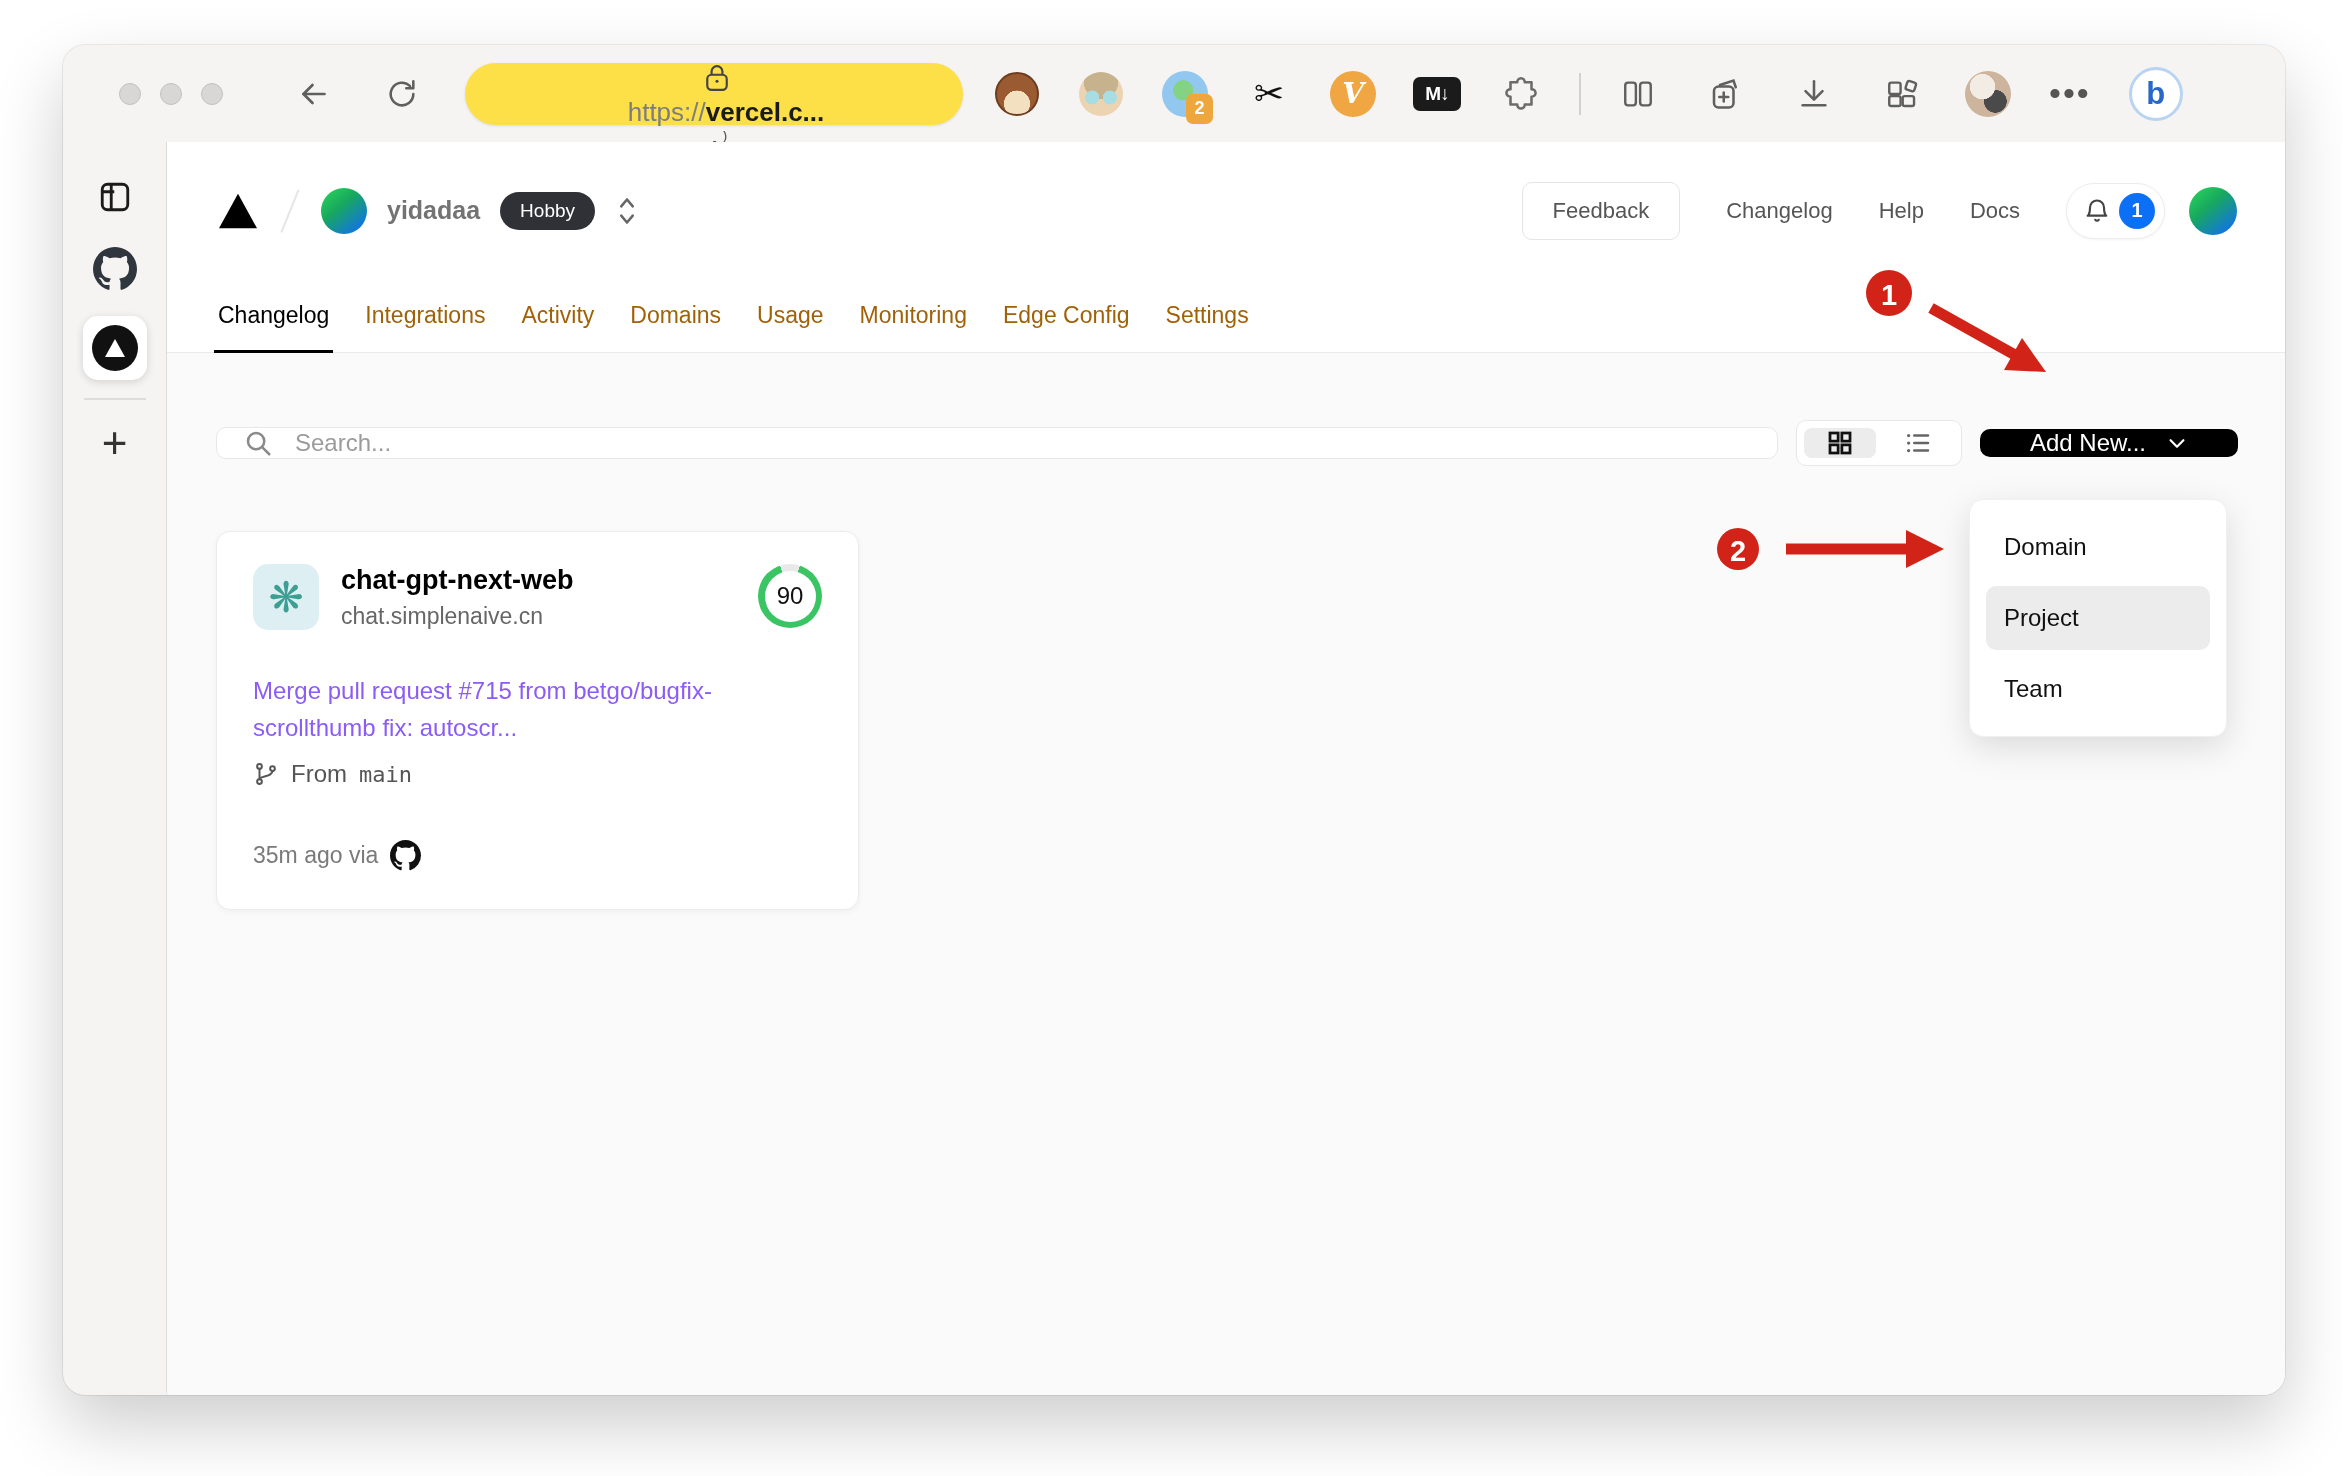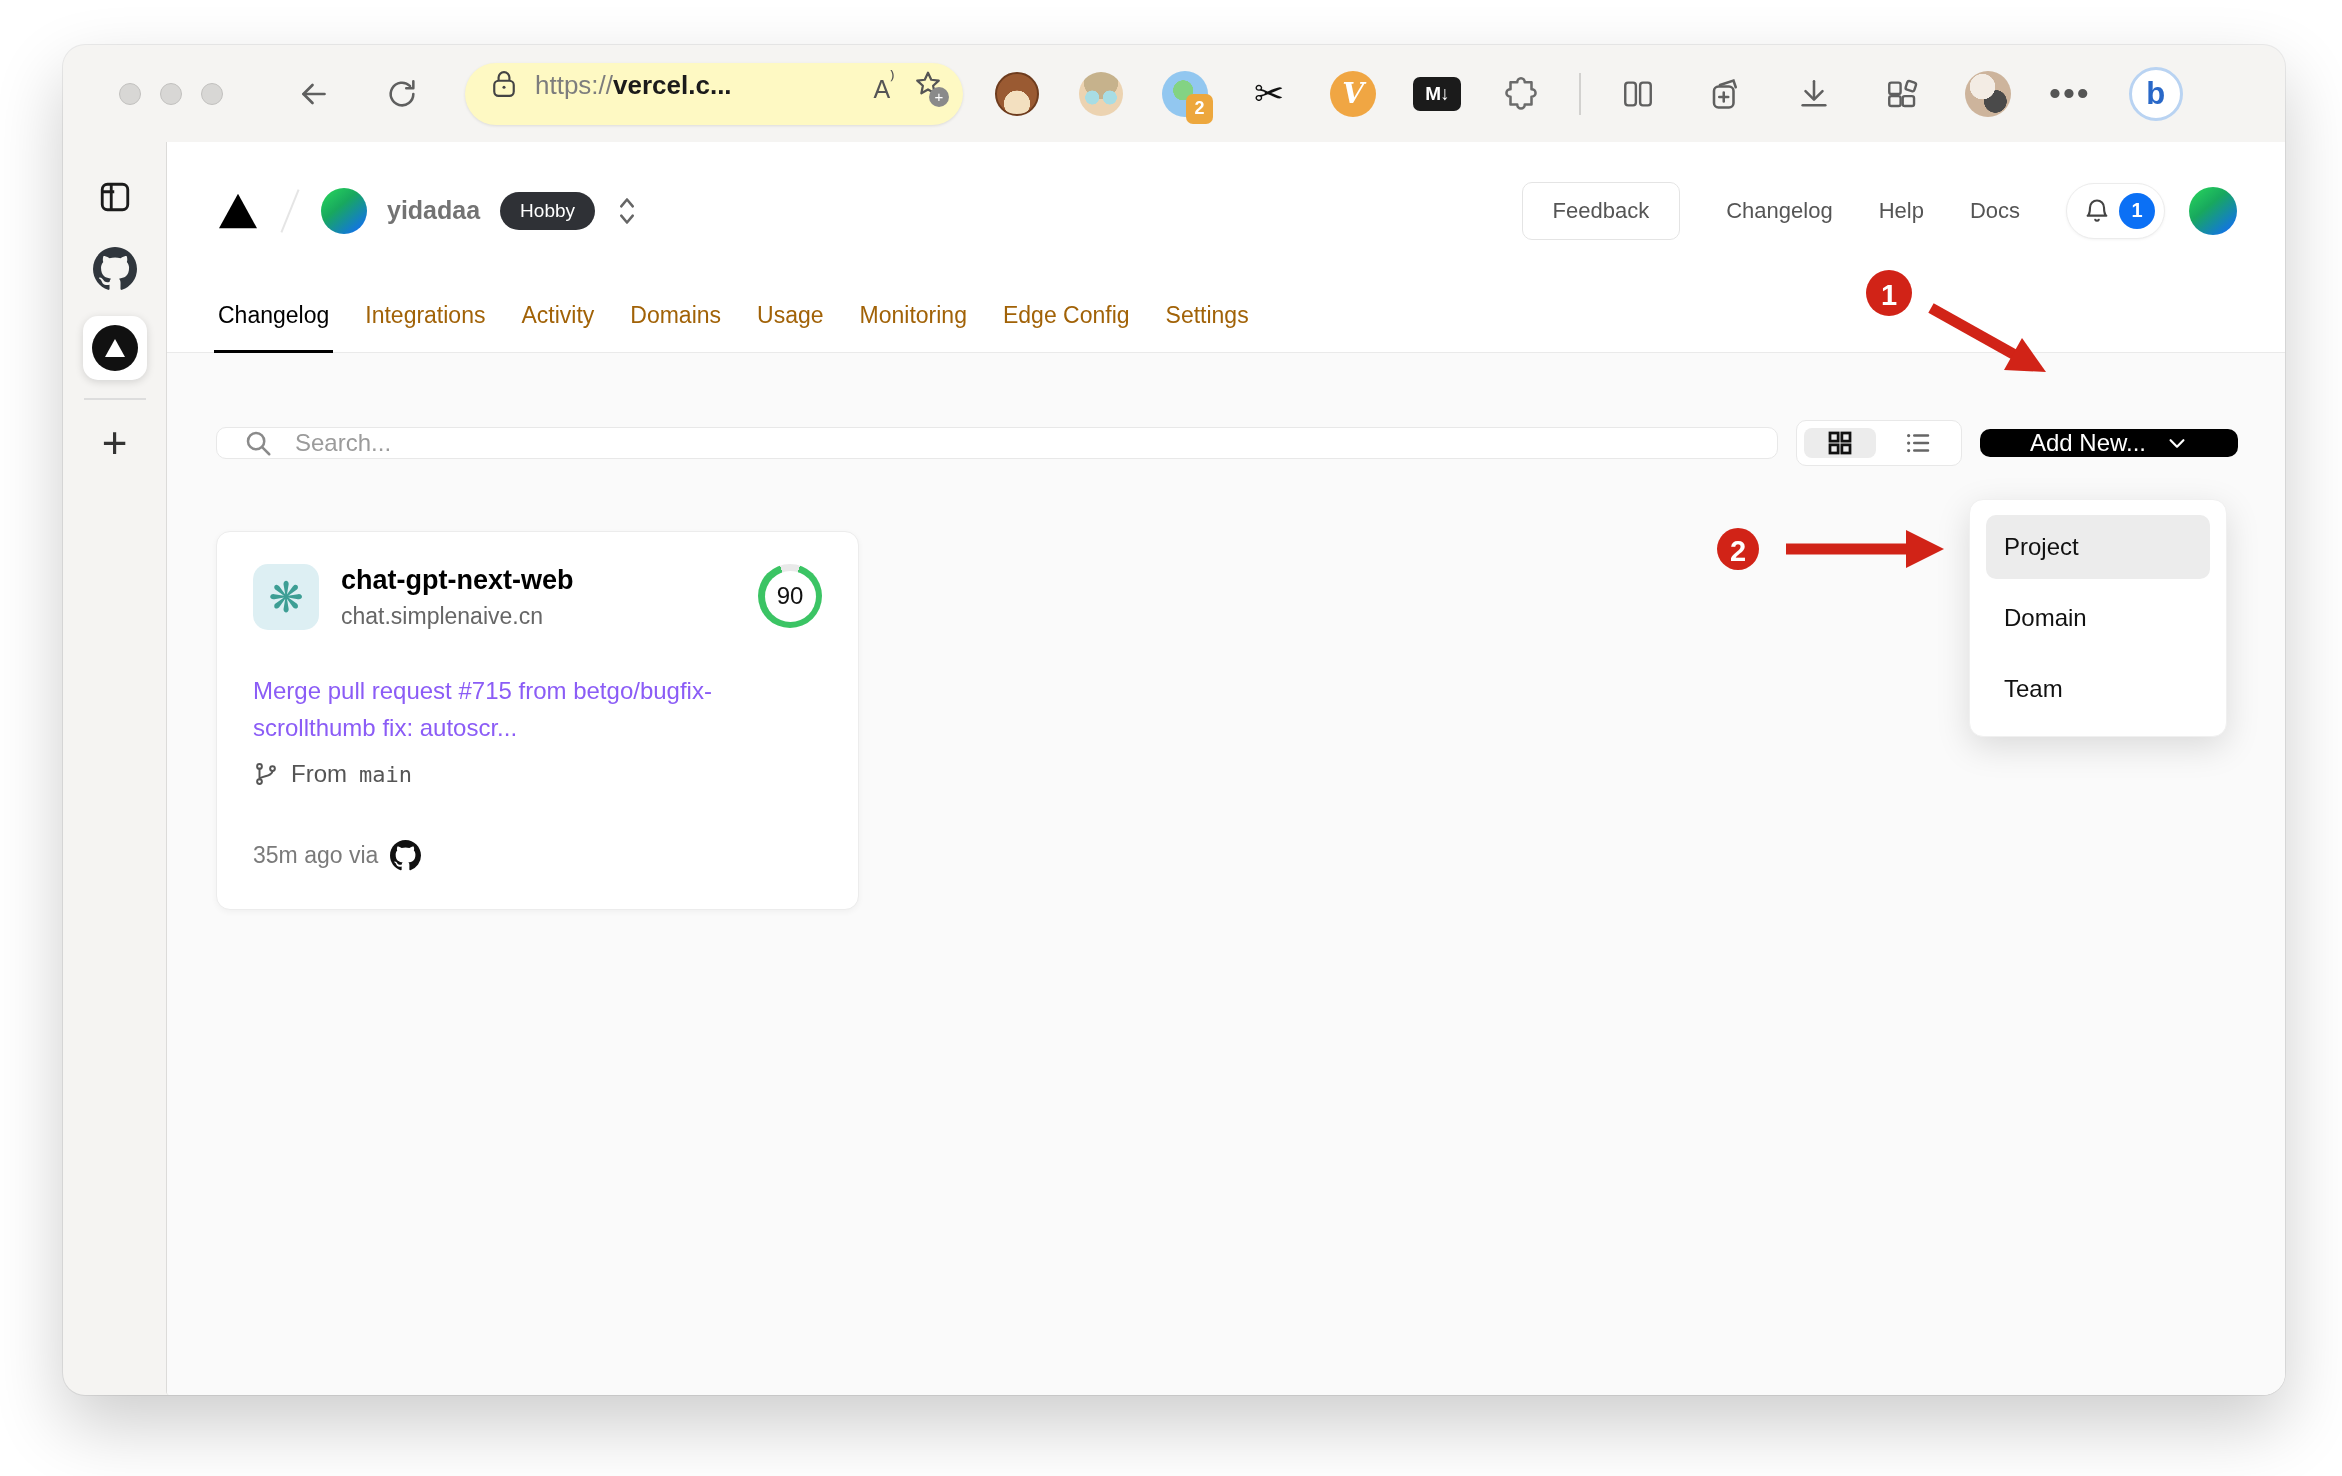--- a/index.html
+++ b/index.html
@@ -12,22 +12,22 @@
     background:#f5f4f2; border-radius:22px; overflow:hidden;
     box-shadow:0 30px 70px rgba(0,0,0,.20), 0 0 0 1px rgba(0,0,0,.07);
   }
   .toolbar{ height:97px; display:flex; align-items:center; padding:0 50px 0 56px; }
   .traffic{ display:flex; gap:19px; }
   .traffic .light{ width:22px; height:22px; border-radius:50%; background:#d8d7d5; border:1px solid #c2c1bf; }
   .tb-icon{ width:50px; height:50px; display:flex; align-items:center; justify-content:center; color:#5f5f5f; flex:0 0 auto; }
   .tb-icon svg{ display:block; }
   .back{ margin-left:66px; } .refresh{ margin-left:38px; }
   .url-pill{
-    margin-left:38px; width:498px; height:62px; background:#fef9c3; border-radius:31px;
-    display:flex; align-items:center; padding:0 20px 16px 26px; box-shadow:0 1px 3px rgba(0,0,0,.10);
+    margin-left:38px; width:498px; height:62px; background:#fde047; border-radius:31px;
+    display:flex; align-items:center; padding:0 20px 16px 26px; box-shadow:0 1px 3px rgba(0,0,0,.10);flex-direction:column;
   }
   .url-text{ font-size:26px; color:#7d7d7d; margin-left:18px; white-space:nowrap; flex:1; }
   .url-text b{ color:#1b1b1b; font-weight:700; }
   .readaloud{ font-size:25px; color:#555; }
   .star-wrap{ position:relative; margin-left:18px; }
   .star-wrap .plus-badge{ position:absolute; right:-6px; bottom:-4px; width:20px; height:20px; border-radius:50%;
     background:#8a8a8a; color:#fff; font-size:15px; line-height:20px; text-align:center; }
   .ext-row{ display:flex; align-items:center; gap:36px; margin-left:30px; }
   .ext{ width:48px; height:48px; display:flex; align-items:center; justify-content:center; position:relative; }
   .monkey-face{ width:44px; height:44px; border-radius:50%;
@@ -361,22 +361,22 @@
           </div>
           <div class="pc-meta">
             <span>35m ago via</span>
             <svg width="31" height="31" viewBox="0 0 24 24" fill="#111">
                 <path d="M12 0C5.37 0 0 5.37 0 12c0 5.31 3.435 9.795 8.205 11.385.6.105.825-.255.825-.57 0-.285-.015-1.23-.015-2.235-3.015.555-3.795-.735-4.035-1.41-.135-.345-.72-1.41-1.23-1.695-.42-.225-1.02-.78-.015-.795.945-.015 1.62.87 1.845 1.23 1.08 1.815 2.805 1.305 3.495.99.105-.78.42-1.305.765-1.605-2.67-.3-5.46-1.335-5.46-5.925 0-1.305.465-2.385 1.23-3.225-.12-.3-.54-1.53.12-3.18 0 0 1.005-.315 3.3 1.23.96-.27 1.98-.405 3-.405s2.04.135 3 .405c2.295-1.56 3.3-1.23 3.3-1.23.66 1.65.24 2.88.12 3.18.765.84 1.23 1.905 1.23 3.225 0 4.605-2.805 5.625-5.475 5.925.435.375.81 1.095.81 2.22 0 1.605-.015 2.895-.015 3.3 0 .315.225.69.825.57A12.02 12.02 0 0 0 24 12c0-6.63-5.37-12-12-12z"></path>
               </svg>
           </div>
         </div>
 
         <div class="dropdown">
+          <div class="dd-item">Domain</div>
           <div class="dd-item highlight">Project</div>
-          <div class="dd-item">Domain</div>
           <div class="dd-item">Team</div>
         </div>
       </div>
 
       <svg class="annot-layer" width="2119" height="1253" viewBox="0 0 2119 1253">
         <g>
           <circle cx="1722" cy="151" r="23" fill="#d12317"></circle>
           <text class="annot-num" x="1722" y="153">1</text>
           <line x1="1764" y1="166" x2="1848" y2="213" stroke="#d12317" stroke-width="11"></line>
           <polygon points="1879,230 1837,228 1855,196" fill="#d12317"></polygon>

